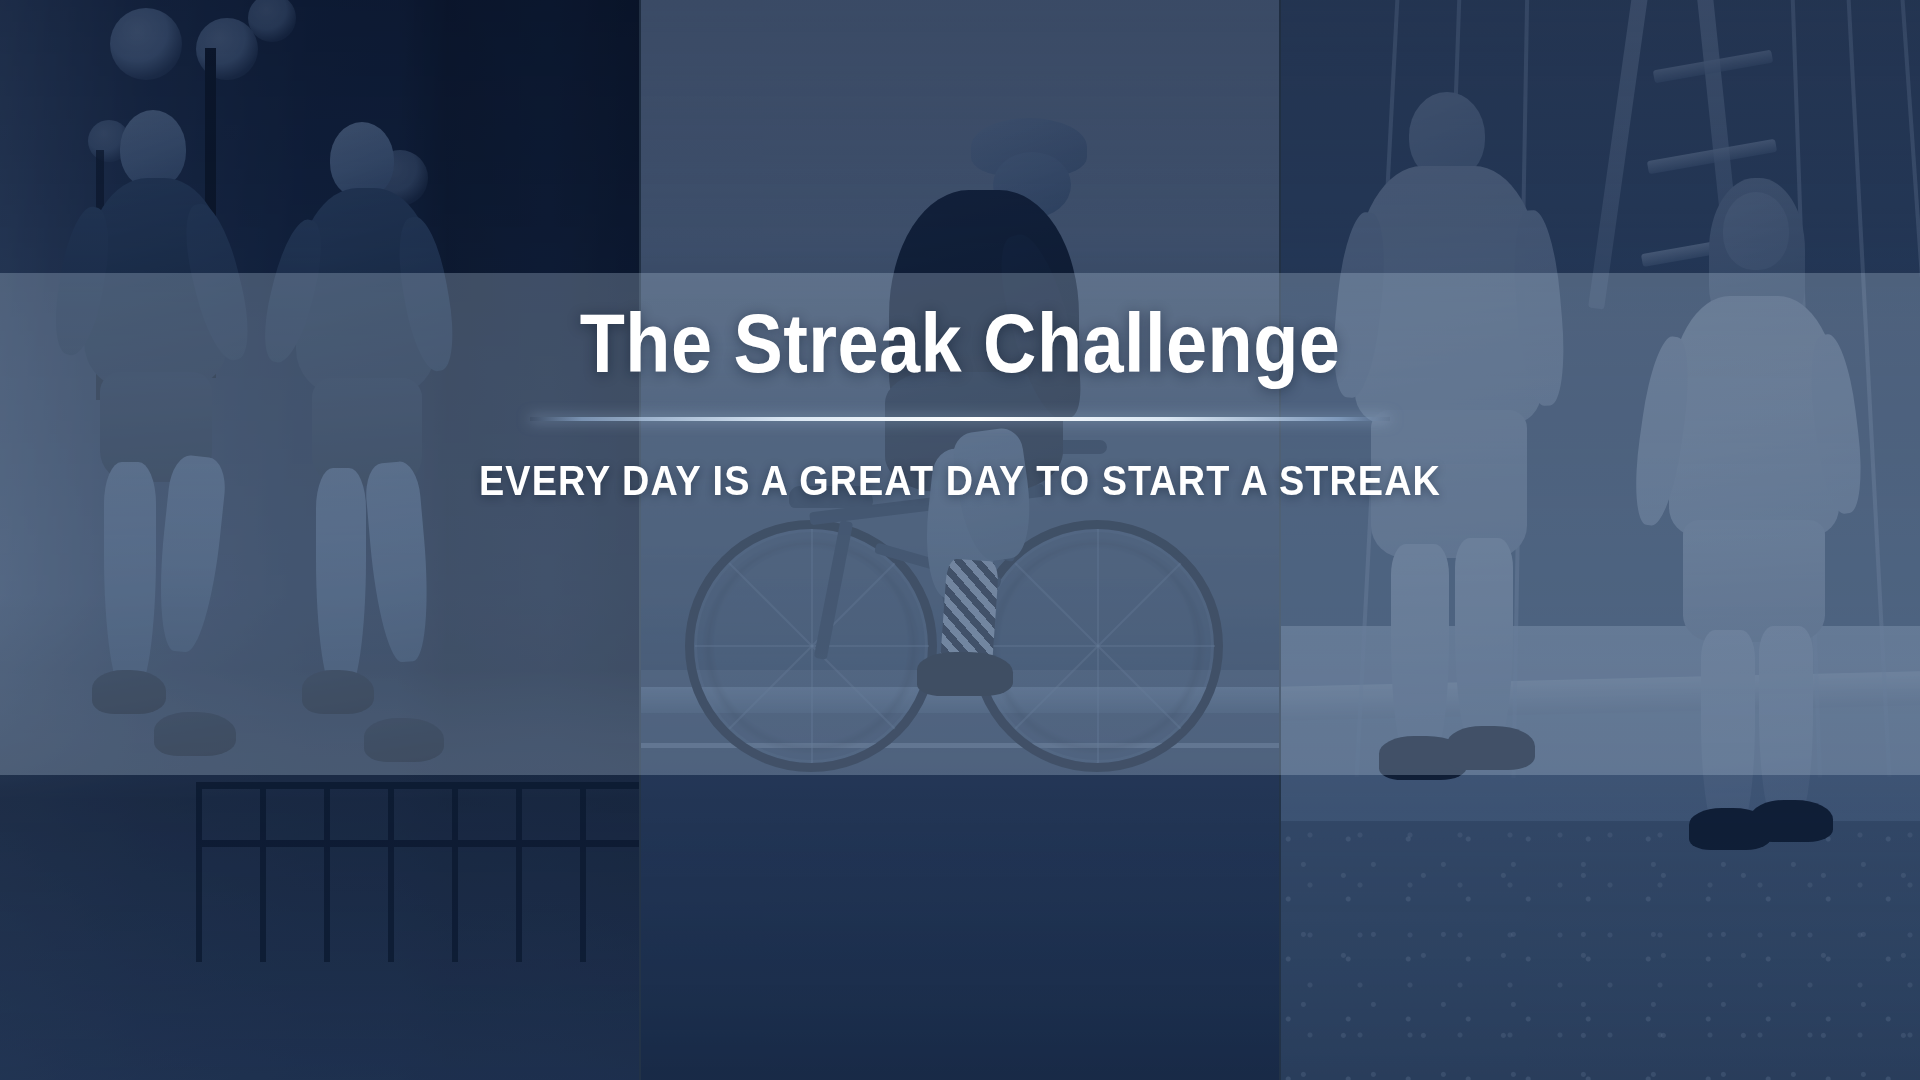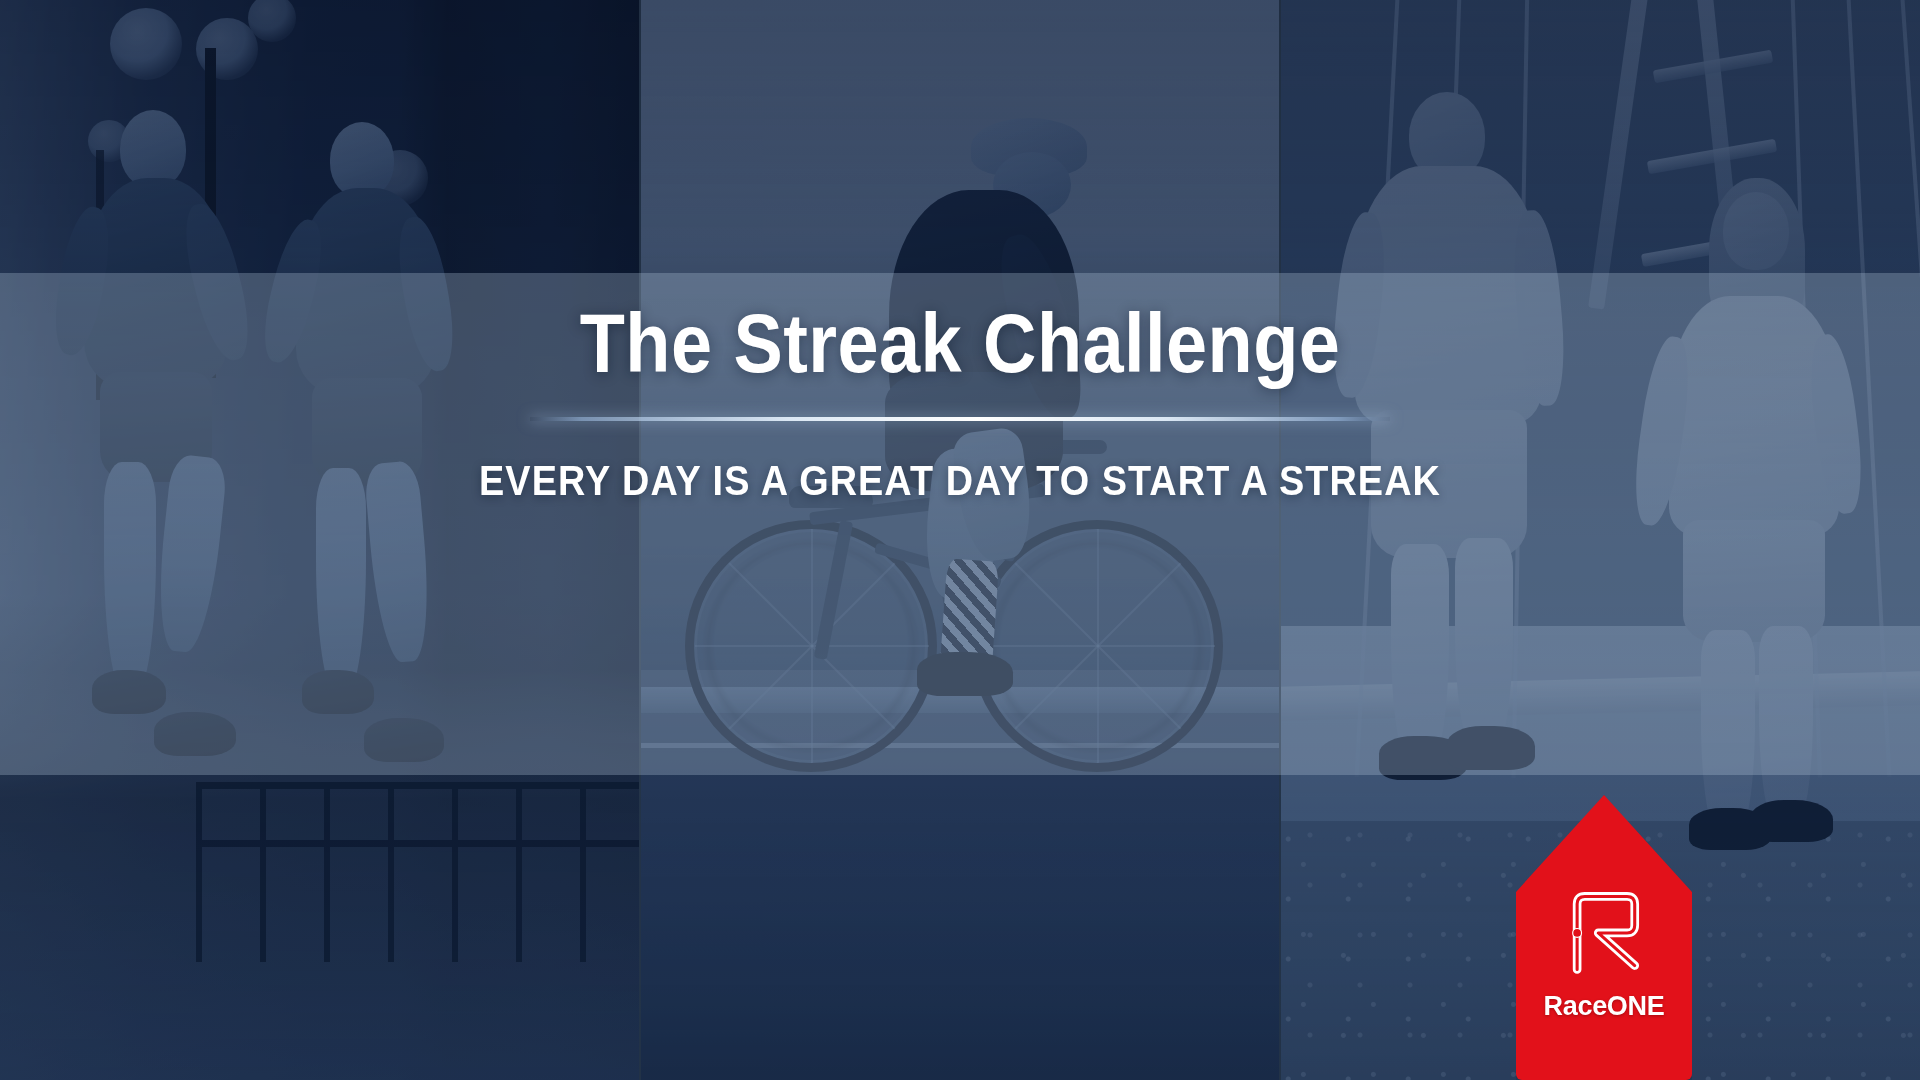--- a/index.html
+++ b/index.html
@@ -493,28 +493,14 @@
   <div class="global-tint"></div>
 
   <div class="band"></div>
 
   <div class="hero">
     <div class="hero-title">The Streak Challenge</div>
     <div class="hero-rule"></div>
     <div class="hero-sub">Every day is a great day to start a streak</div>
   </div>
 
-  <div class="logo">
-    <div class="logo-shape"></div>
-    <div class="logo-mark">
-      <svg viewBox="0 0 100 100" width="96" height="96" aria-hidden="true">
-
-        <path d="M22 90 L22 22 Q22 14 30 14 L74 14 Q82 14 82 22 L82 44 Q82 52 74 52 L44 52 L82 86" fill="none" stroke="#ffffff" stroke-width="9" stroke-linecap="round" stroke-linejoin="round"></path>
-        <path d="M22 90 L22 22 Q22 14 30 14 L74 14 Q82 14 82 22 L82 44 Q82 52 74 52 L44 52 L82 86" fill="none" stroke="#e2111a" stroke-width="3.2" stroke-linecap="round" stroke-linejoin="round"></path>
-
-        <circle cx="22" cy="52" r="4.6" fill="#e2111a"></circle>
-        <circle cx="22" cy="52" r="4.6" fill="none" stroke="#ffffff" stroke-width="1.2"></circle>
-      </svg>
-    </div>
-    <div class="logo-word">RaceONE</div>
-  </div>
 
 </div>
 
 </body></html>

